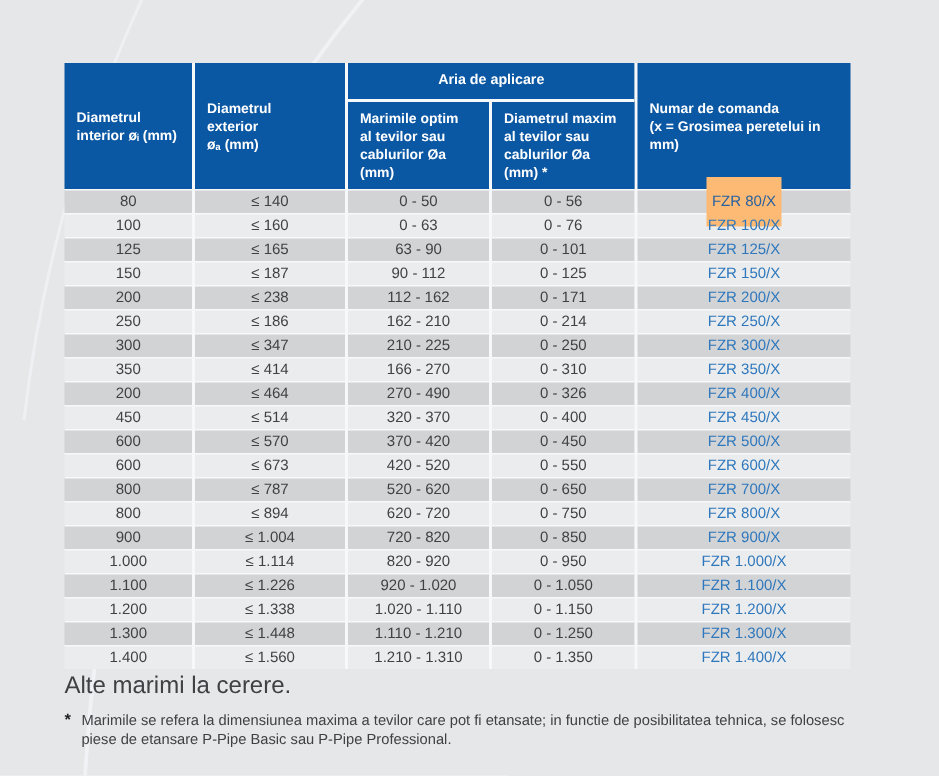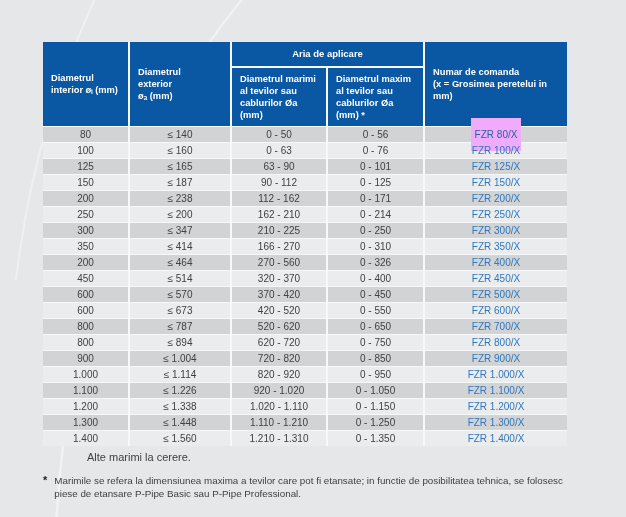--- a/index.html
+++ b/index.html
@@ -34,25 +34,25 @@
   .spec td {
     font-size:10px; color:#3f4144; text-align:center;
     height:15.7px; padding:0; line-height:15px; box-sizing:border-box;
     border-top:1px solid #f7f8f9;
   }
   .spec td + td { border-left:2px solid #f7f8f9; }
   .spec tbody tr:nth-child(odd)  td { background:#d2d3d5; }
   .spec tbody tr:nth-child(even) td { background:#ebeced; }
 
   .code-link { color:#2e77bd; cursor:pointer; }
-  .code-link.selected { background:#f0abfc; color:#29629f; padding:11px 4px; }
+  .code-link.selected { background:#fdba74; color:#29629f; padding:11px 4px; }
 
   .note {
     position:absolute; left:43px; top:451px;
-    font-size:11px; line-height:13px;margin-left:44px;
+    font-size:16px; line-height:13px;
   }
   .footnote {
     position:absolute; left:43px; top:474px; width:545px;
     display:flex; gap:7px; font-size:9.8px; line-height:13px;
   }
   .footnote .star { font-weight:bold; color:#222; font-size:11px; line-height:13px; }
 </style>
 </head>
 <body>
 
@@ -84,21 +84,21 @@
           </th>
         <th colspan="2" class="aria sep">Aria de aplicare</th>
         <th rowspan="2" class="sep">
             <div>Numar de comanda</div>
             <div>(x = Grosimea peretelui in</div>
             <div>mm)</div>
           </th>
       </tr>
       <tr class="subhead">
         <th class="sep">
-            <div>Diametrul marimi</div>
+            <div>Marimile optim</div>
             <div>al tevilor sau</div>
             <div>cablurilor Øa</div>
             <div>(mm)</div>
           </th>
         <th class="sep">
             <div>Diametrul maxim</div>
             <div>al tevilor sau</div>
             <div>cablurilor Øa</div>
             <div>(mm) *</div>
           </th>
@@ -135,21 +135,21 @@
         </tr>
         <tr>
           <td>200</td>
           <td>≤ 238</td>
           <td>112 - 162</td>
           <td>0 - 171</td>
           <td><span class="code-link">FZR 200/X</span></td>
         </tr>
         <tr>
           <td>250</td>
-          <td>≤ 200</td>
+          <td>≤ 186</td>
           <td>162 - 210</td>
           <td>0 - 214</td>
           <td><span class="code-link">FZR 250/X</span></td>
         </tr>
         <tr>
           <td>300</td>
           <td>≤ 347</td>
           <td>210 - 225</td>
           <td>0 - 250</td>
           <td><span class="code-link">FZR 300/X</span></td>
@@ -157,21 +157,21 @@
         <tr>
           <td>350</td>
           <td>≤ 414</td>
           <td>166 - 270</td>
           <td>0 - 310</td>
           <td><span class="code-link">FZR 350/X</span></td>
         </tr>
         <tr>
           <td>200</td>
           <td>≤ 464</td>
-          <td>270 - 560</td>
+          <td>270 - 490</td>
           <td>0 - 326</td>
           <td><span class="code-link">FZR 400/X</span></td>
         </tr>
         <tr>
           <td>450</td>
           <td>≤ 514</td>
           <td>320 - 370</td>
           <td>0 - 400</td>
           <td><span class="code-link">FZR 450/X</span></td>
         </tr>

